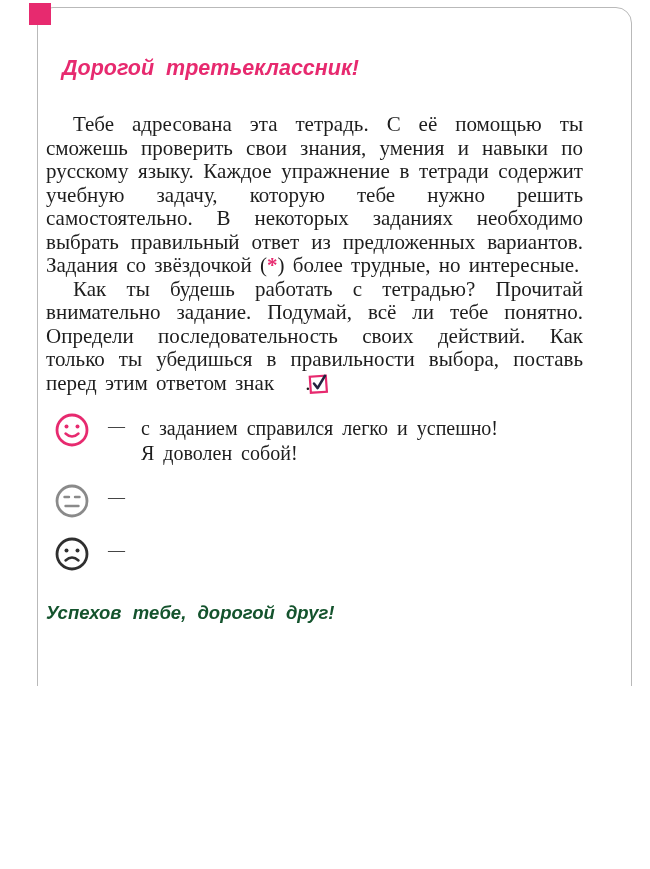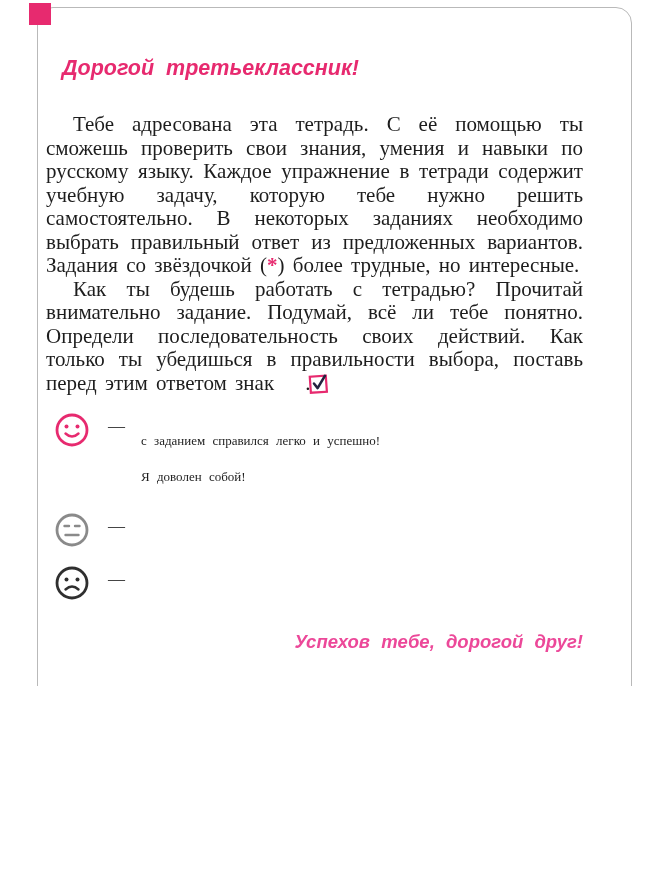--- a/index.html
+++ b/index.html
@@ -41,28 +41,28 @@
   .star { color:#e72a6f; font-weight:bold; }
   .checkbox {
     display:inline-block; width:22px; height:22px;
     vertical-align:-5px; margin:0 2px 0 7px;
   }
   .legend { margin:6px 0 4px 8px; }
   .legend-item { display:flex; align-items:flex-start; margin:17px 0; }
   .smiley { width:36px; height:36px; flex:none; }
   .legend-dash { padding-top:4px; margin:0 16px 0 18px; font-size:17px; }
   .legend-text {
-    padding-top:4px; font-size:13px; line-height:36px;
-    white-space:pre-line; word-spacing:4px;margin-top:7px;
+    padding-top:4px; font-size:20px; line-height:25px;
+    white-space:pre-line; word-spacing:4px;
   }
   .closing {
     font-family:"Liberation Sans", sans-serif;
     font-style:italic; font-weight:bold;
-    font-size:18.5px; color:#ec4899;
-    text-align:right; margin-top:30px;
+    font-size:18.5px; color:#14532d;
+    text-align:left; margin-top:30px;
     word-spacing:6px;
   }
   .page-number {
     position:absolute; right:72px; top:802px;
     font-size:20px; font-weight:bold; color:#2a7a90;
   }
   p.body + p.body { margin-top:0; }
   .para4 { margin-top:14px; }
 </style>
 </head>

